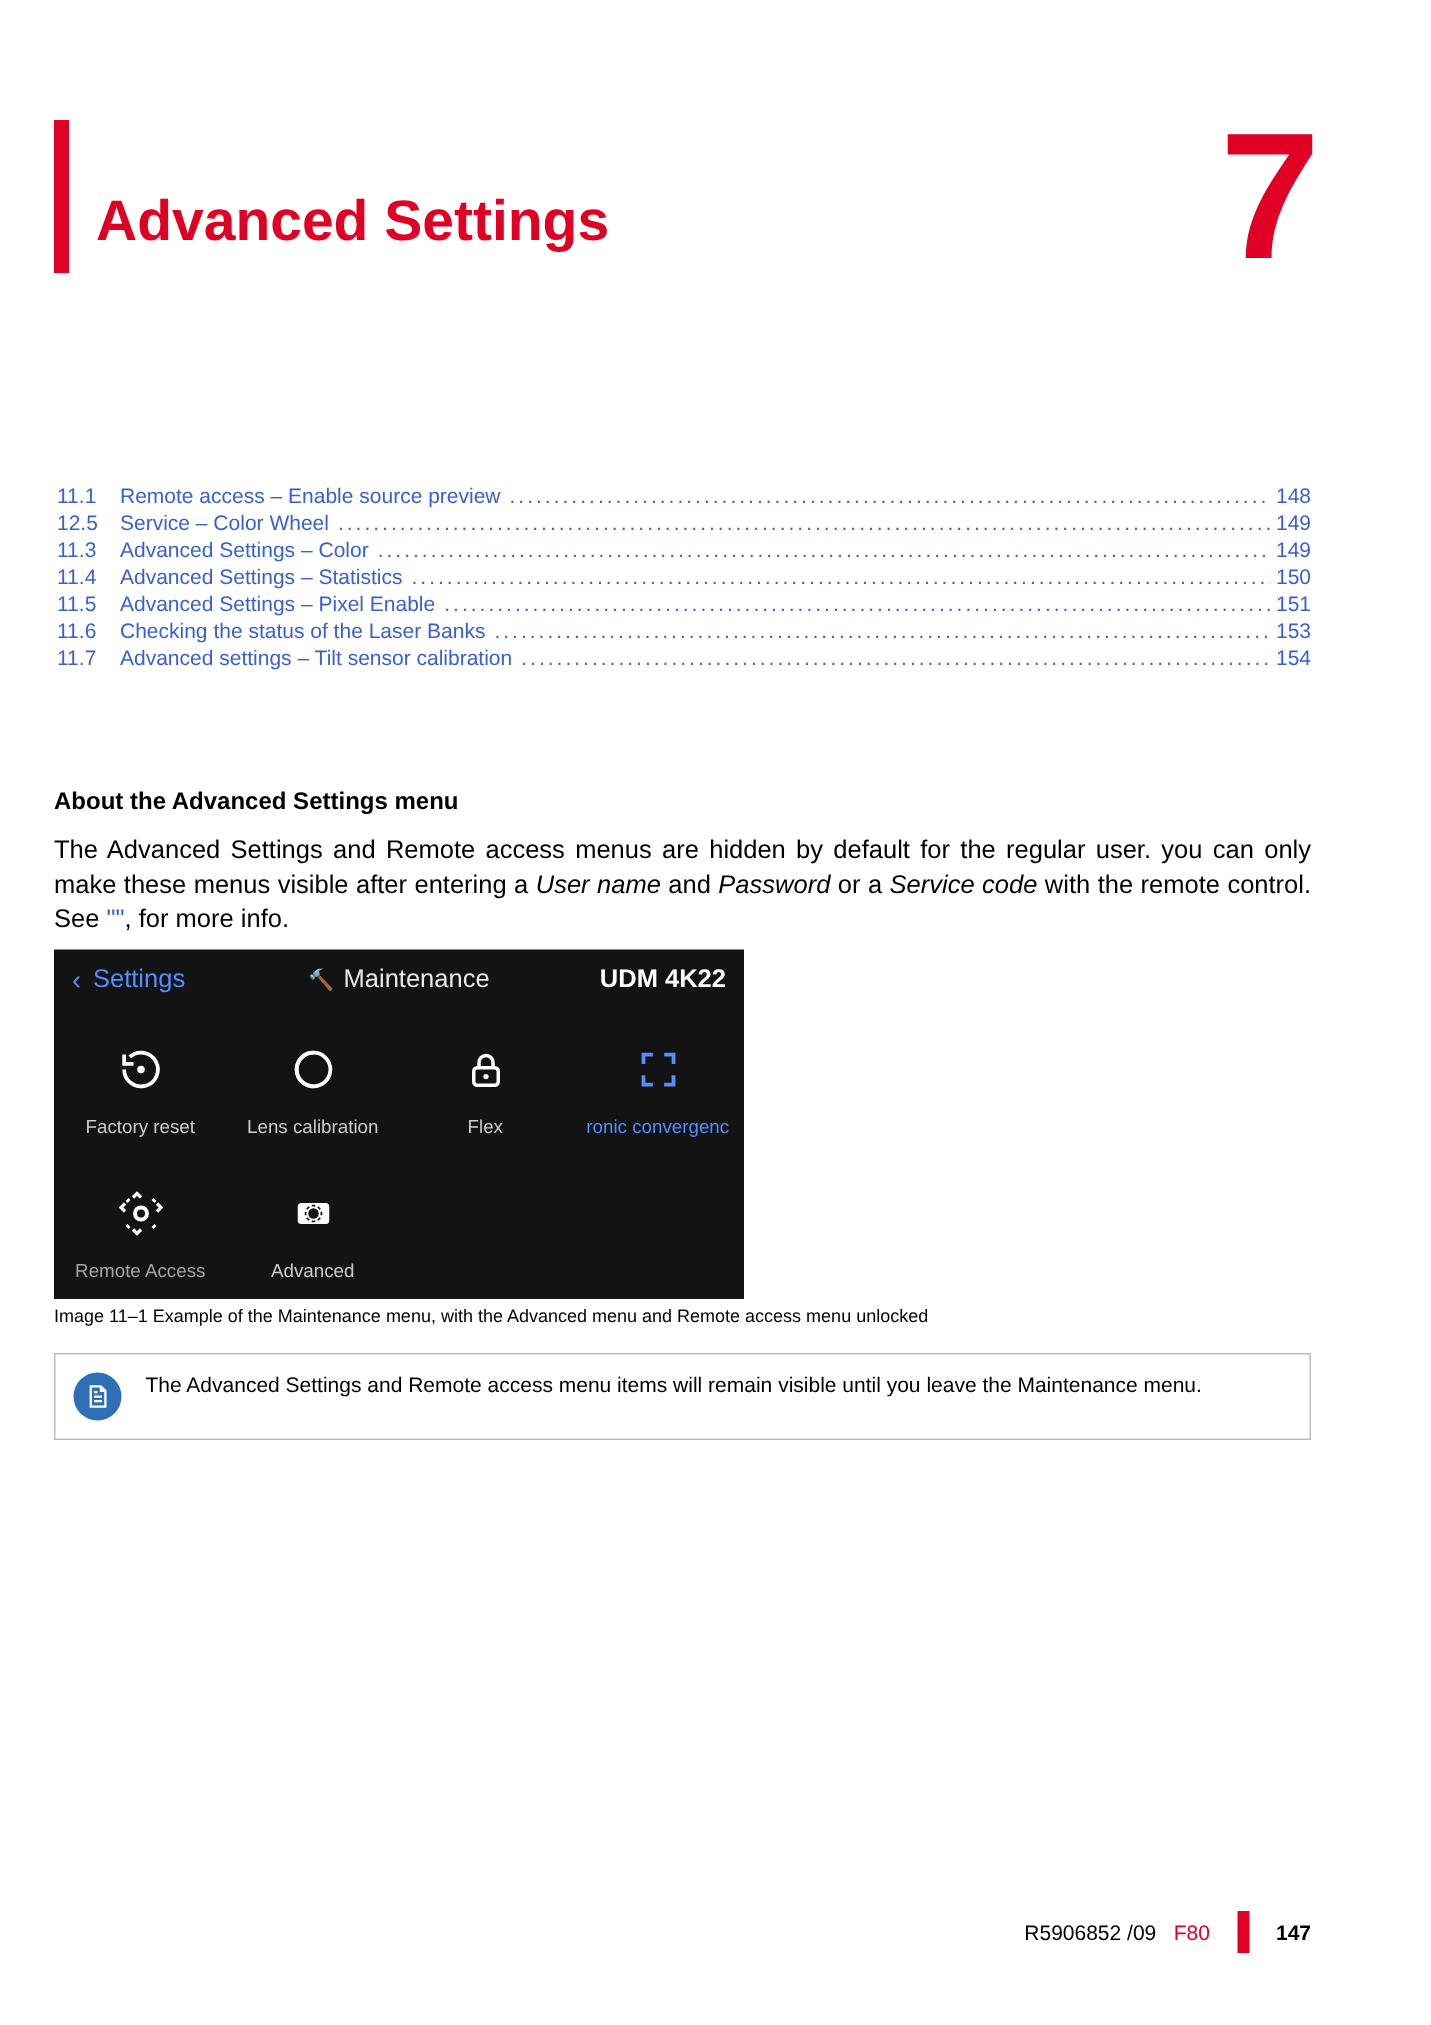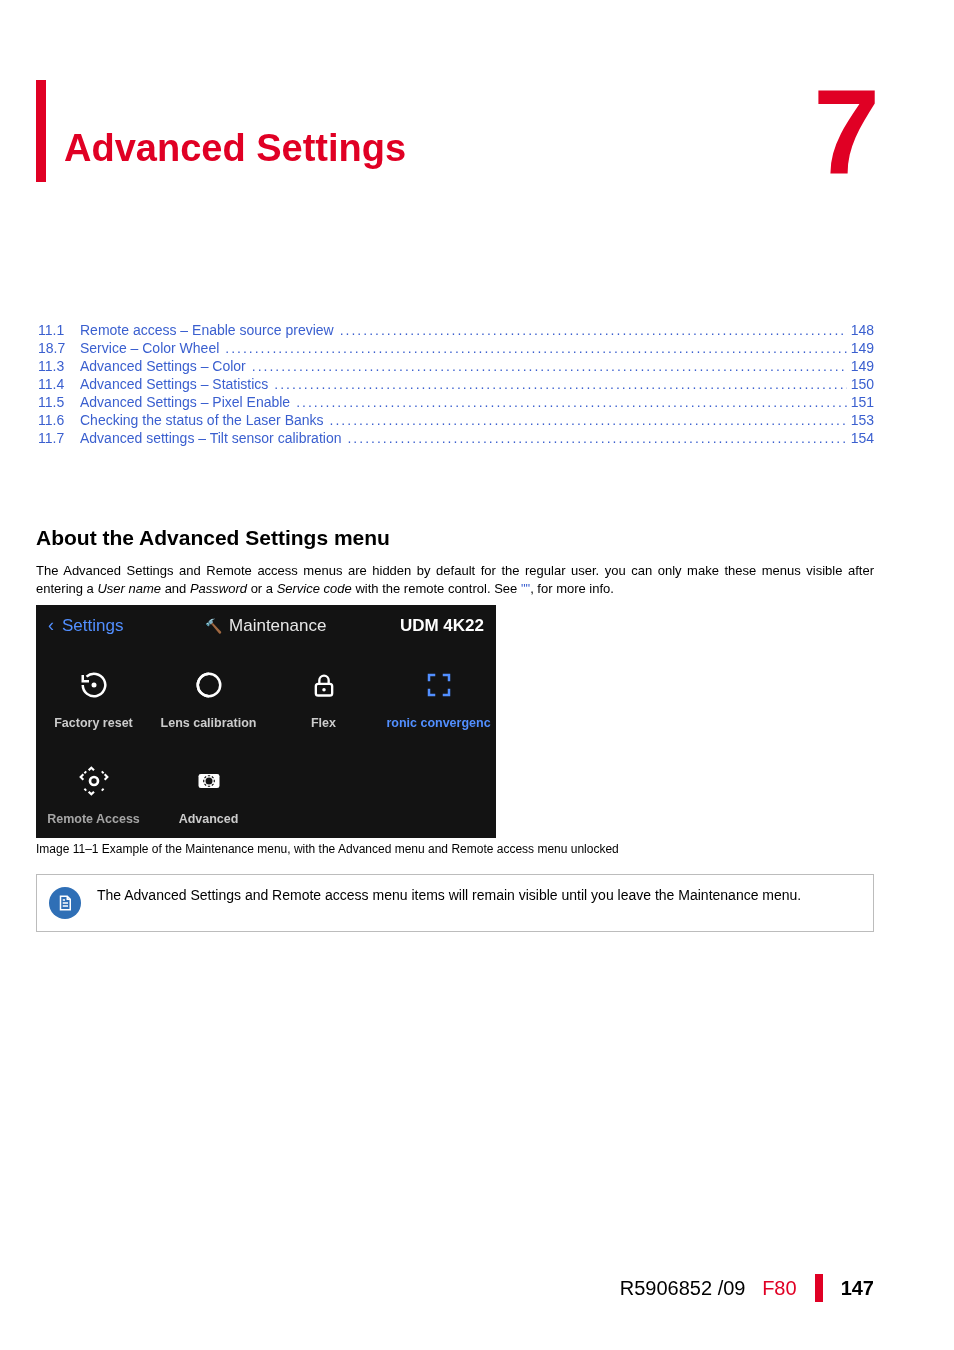--- a/index.html
+++ b/index.html
@@ -41,24 +41,24 @@
       margin-bottom:2px;
       font-size:14px;
       color:#3a5fcf;
     }
     .toc-num { width:42px; flex:0 0 42px; }
     .toc-leader { flex:1; overflow:hidden; white-space:nowrap; letter-spacing:2px; }
     .toc-leader::after { content:"................................................................................................................................"; }
     .toc-page { flex:0 0 auto; padding-left:4px; }
     .section-heading {
       font-weight:bold;
-      font-size:21px;
+      font-size:16px;
       margin-bottom:12px;
     }
-    .para { margin-bottom:8px; text-align:justify; font-size:13px; line-height:1.35; }
+    .para { margin-bottom:8px; text-align:justify; font-size:17px; line-height:1.35; }
     .para .italic { font-style:italic; }
     .para .quotelink { color:#3a5fcf; }
     .maint-menu {
       width:460px;
       background:#131313;
       color:#ddd;
       font-family: Arial, sans-serif;
       margin:8px 0 4px 0;
       user-select:none;
     }
@@ -84,21 +84,21 @@
     .maint-cell.dim { color:#a5a5a5; }
     .maint-icon {
       height:42px;
       display:flex;
       align-items:center;
       justify-content:center;
       margin-bottom:10px;
     }
     .maint-icon svg { stroke:#fff; fill:none; stroke-width:2; }
     .maint-cell.selected svg { stroke:#528fff; }
-    .maint-label { display:block; white-space:nowrap; overflow:hidden;font-weight:bold; }
+    .maint-label { display:block; white-space:nowrap; overflow:hidden; }
     .caption { font-size:12px; margin-top:4px; margin-bottom:18px; }
     .note-box {
       border:1px solid #bcbcbc;
       padding:12px 12px 12px 12px;
       display:flex;
       align-items:flex-start;
       gap:16px;
       font-size:14px;
     }
     .note-badge {
@@ -111,21 +111,21 @@
       flex:0 0 32px;
     }
     .note-badge svg { stroke:#fff; fill:none; stroke-width:2; }
     .footer {
       position:absolute;
       bottom:48px;
       right:80px;
       display:flex;
       align-items:center;
       gap:18px;
-      font-size:20px;
+      font-size:14px;
       justify-content:space-between;
     }
     .footer .docnum { color:#000; }
     .footer .model { color:#e00024; }
     .footer .divider { width:8px; height:28px; background:#e00024; display:inline-block; }
     .footer .pagenum { font-weight:bold; }
   </style>
 </head>
 <body>
 
@@ -138,21 +138,21 @@
 
   <div class="toc">
     <div class="toc-row">
       <span class="toc-num">11.1</span>
       <span>Remote access – Enable source preview</span>
       <span style="width:6px"></span>
       <span class="toc-leader"></span>
       <span class="toc-page">148</span>
     </div>
     <div class="toc-row">
-      <span class="toc-num">18.7</span>
+      <span class="toc-num">12.5</span>
       <span>Service – Color Wheel</span>
       <span style="width:6px"></span>
       <span class="toc-leader"></span>
       <span class="toc-page">149</span>
     </div>
     <div class="toc-row">
       <span class="toc-num">11.3</span>
       <span>Advanced Settings – Color</span>
       <span style="width:6px"></span>
       <span class="toc-leader"></span>

